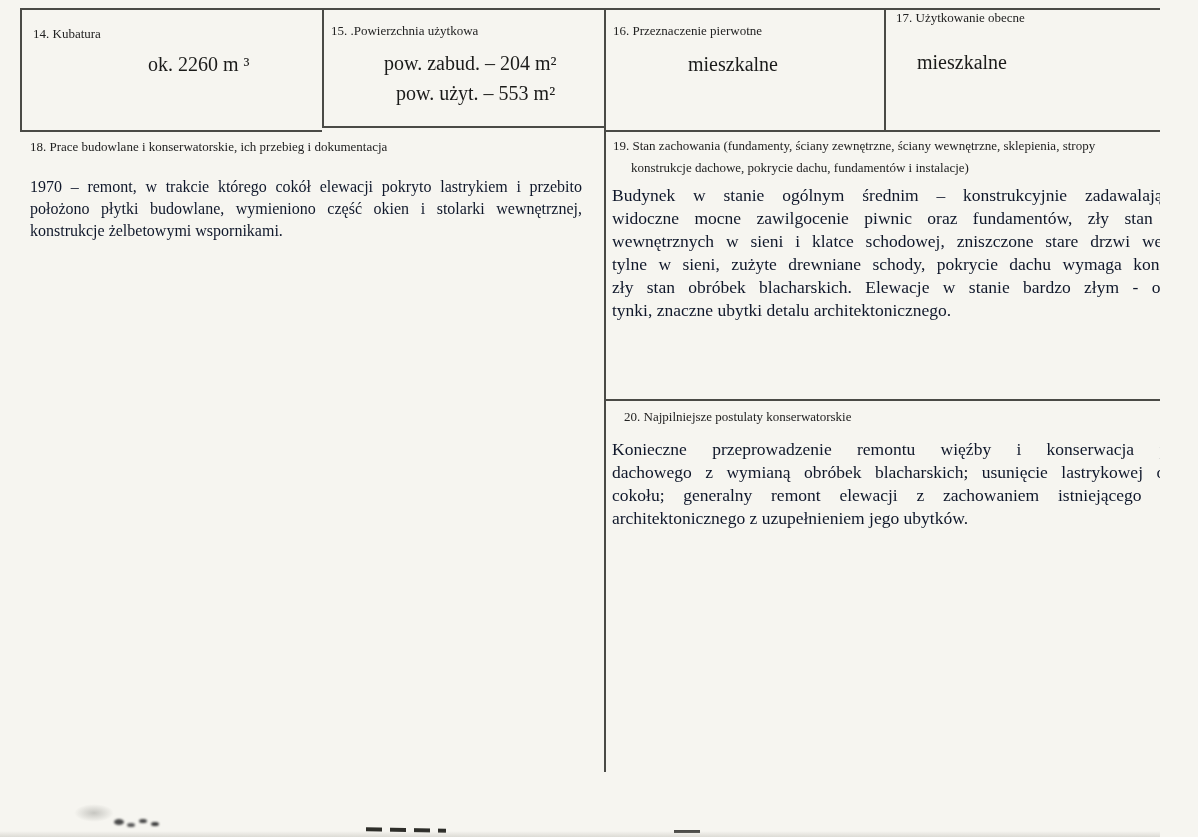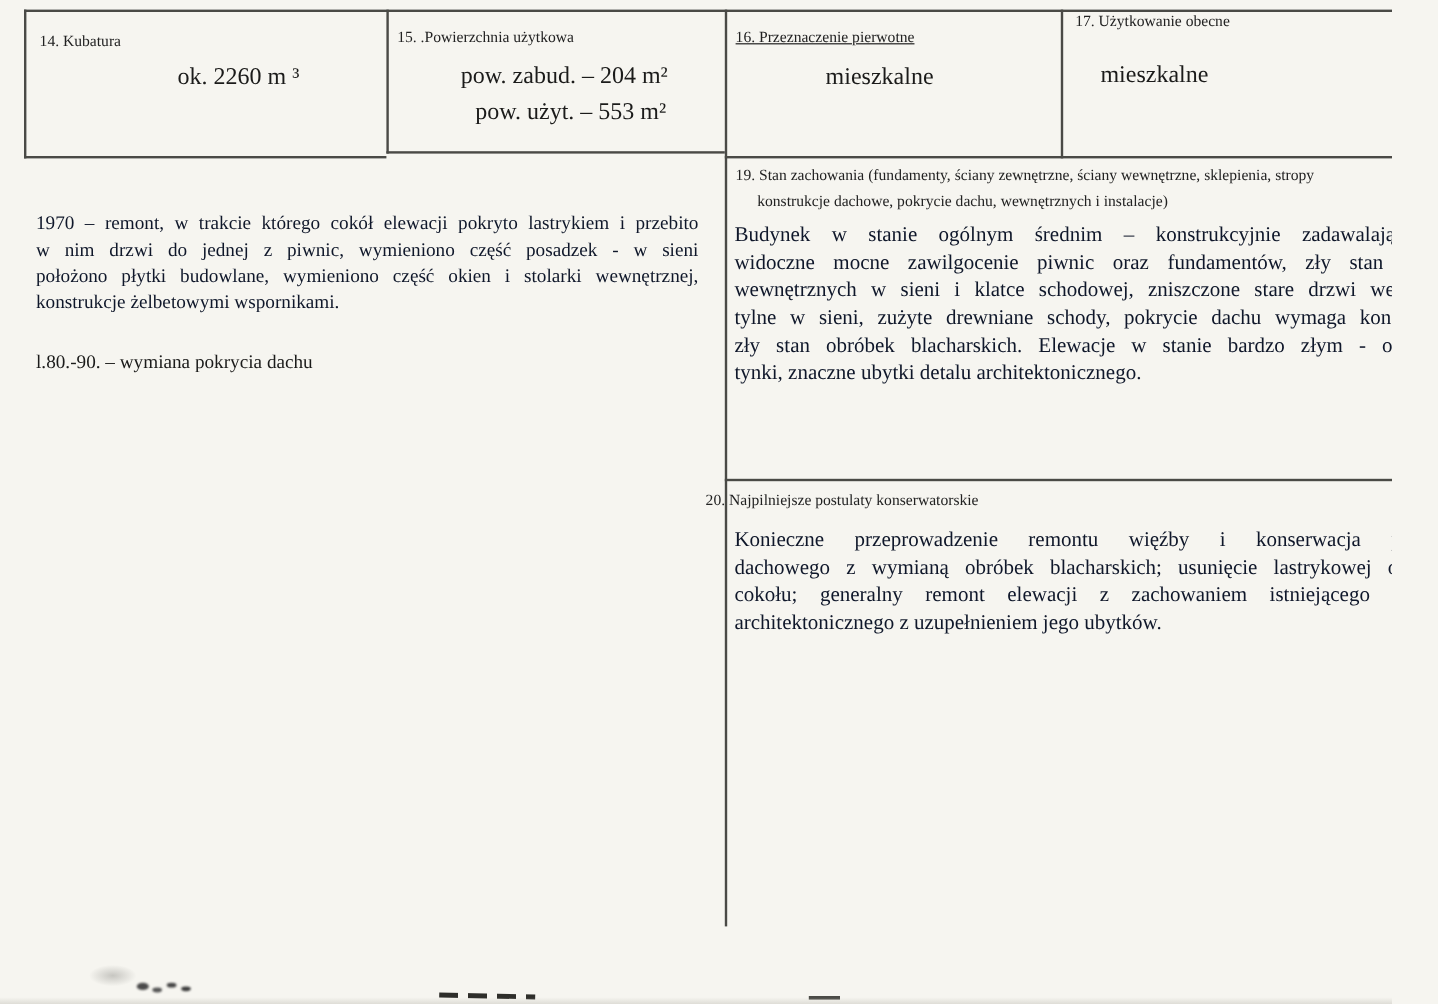--- a/index.html
+++ b/index.html
@@ -37,46 +37,45 @@
   <div class="line" style="left:604px;top:130px;width:594px;height:2px;"></div>
   <div class="line" style="left:604px;top:399px;width:594px;height:2px;"></div>
 
   <div class="label" style="left:33px;top:26px;">14. Kubatura</div>
   <div class="value" style="left:148px;top:53px;">ok. 2260  m ³</div>
 
   <div class="label" style="left:331px;top:23px;">15. .Powierzchnia  użytkowa</div>
   <div class="value" style="left:384px;top:52px;">pow. zabud. –  204 m²</div>
   <div class="value" style="left:384px;top:82px;margin-left:12px;">pow. użyt. – 553 m²</div>
 
-  <div class="label" style="left:613px;top:23px;text-decoration:underline;">16. Przeznaczenie pierwotne</div>
+  <div class="label" style="left:613px;top:23px;">16. Przeznaczenie pierwotne</div>
   <div class="value" style="left:688px;top:53px;">mieszkalne</div>
 
   <div class="label" style="left:896px;top:10px;">17. Użytkowanie obecne</div>
   <div class="value" style="left:917px;top:51px;">mieszkalne</div>
 
+  <div class="label" style="left:30px;top:139px;">18. Prace budowlane i  konserwatorskie, ich przebieg i dokumentacja</div>
   <div class="textblock tb18" style="left:30px;top:176px;">
       <div class="tline jl">1970 – remont, w trakcie którego cokół elewacji pokryto lastrykiem i przebito</div>
-      <div class="tline jl">w nim drzwi do jednej z piwnic, wymieniono część posadzek - w sieni</div>
       <div class="tline jl">położono płytki budowlane, wymieniono część okien i stolarki wewnętrznej,</div>
       <div class="tline">konstrukcje żelbetowymi wspornikami.</div>
     </div>
-  <div class="value" style="left:30px;top:294px;font-size:16px;">l.80.-90. – wymiana pokrycia dachu</div>
 
   <div class="label" style="left:613px;top:138px;">19. Stan zachowania (fundamenty, ściany zewnętrzne, ściany wewnętrzne, sklepienia, stropy</div>
-  <div class="label" style="left:631px;top:160px;">konstrukcje dachowe, pokrycie dachu, wewnętrznych i instalacje)</div>
+  <div class="label" style="left:631px;top:160px;">konstrukcje dachowe, pokrycie dachu, fundamentów i instalacje)</div>
   <div class="textblock tb19" style="left:612px;top:184px;">
       <div class="tline jl">Budynek w stanie ogólnym średnim – konstrukcyjnie zadawalający, a</div>
       <div class="tline jl">widoczne mocne zawilgocenie piwnic oraz fundamentów, zły stan tynkó</div>
       <div class="tline jl">wewnętrznych w sieni i klatce schodowej, zniszczone stare drzwi wejściow</div>
       <div class="tline jl">tylne w sieni, zużyte drewniane schody, pokrycie dachu wymaga konserwac</div>
       <div class="tline jl">zły stan obróbek blacharskich. Elewacje w stanie bardzo złym - odparzo</div>
       <div class="tline">tynki, znaczne ubytki detalu architektonicznego.</div>
     </div>
 
-  <div class="label" style="left:588px;top:409px;">20. Najpilniejsze postulaty konserwatorskie</div>
+  <div class="label" style="left:624px;top:409px;">20. Najpilniejsze postulaty konserwatorskie</div>
   <div class="textblock tb19" style="left:612px;top:438px;">
       <div class="tline jl">Konieczne przeprowadzenie remontu więźby i konserwacja pokryc</div>
       <div class="tline jl">dachowego z wymianą obróbek blacharskich; usunięcie lastrykowej okładzi</div>
       <div class="tline jl">cokołu; generalny remont elewacji z zachowaniem istniejącego wystro</div>
       <div class="tline">architektonicznego z uzupełnieniem jego ubytków.</div>
     </div>
 
   <div class="artifact" style="left:74px;top:804px;width:40px;height:18px;background:radial-gradient(ellipse at center, rgba(110,110,105,0.35), rgba(110,110,105,0) 70%);"></div>
   <div class="artifact" style="left:114px;top:819px;width:10px;height:6px;background:#4a4a4a;border-radius:50%;box-shadow:12px 3px 0 -1px #555,24px -1px 0 -1px #444,36px 2px 0 -1px #3a3a3a;filter:blur(1px);"></div>
   <div class="artifact" style="left:366px;top:828px;width:80px;height:4px;background:repeating-linear-gradient(90deg,#2e2e2a 0 16px, rgba(0,0,0,0) 16px 24px);transform:rotate(1.2deg);"></div>

